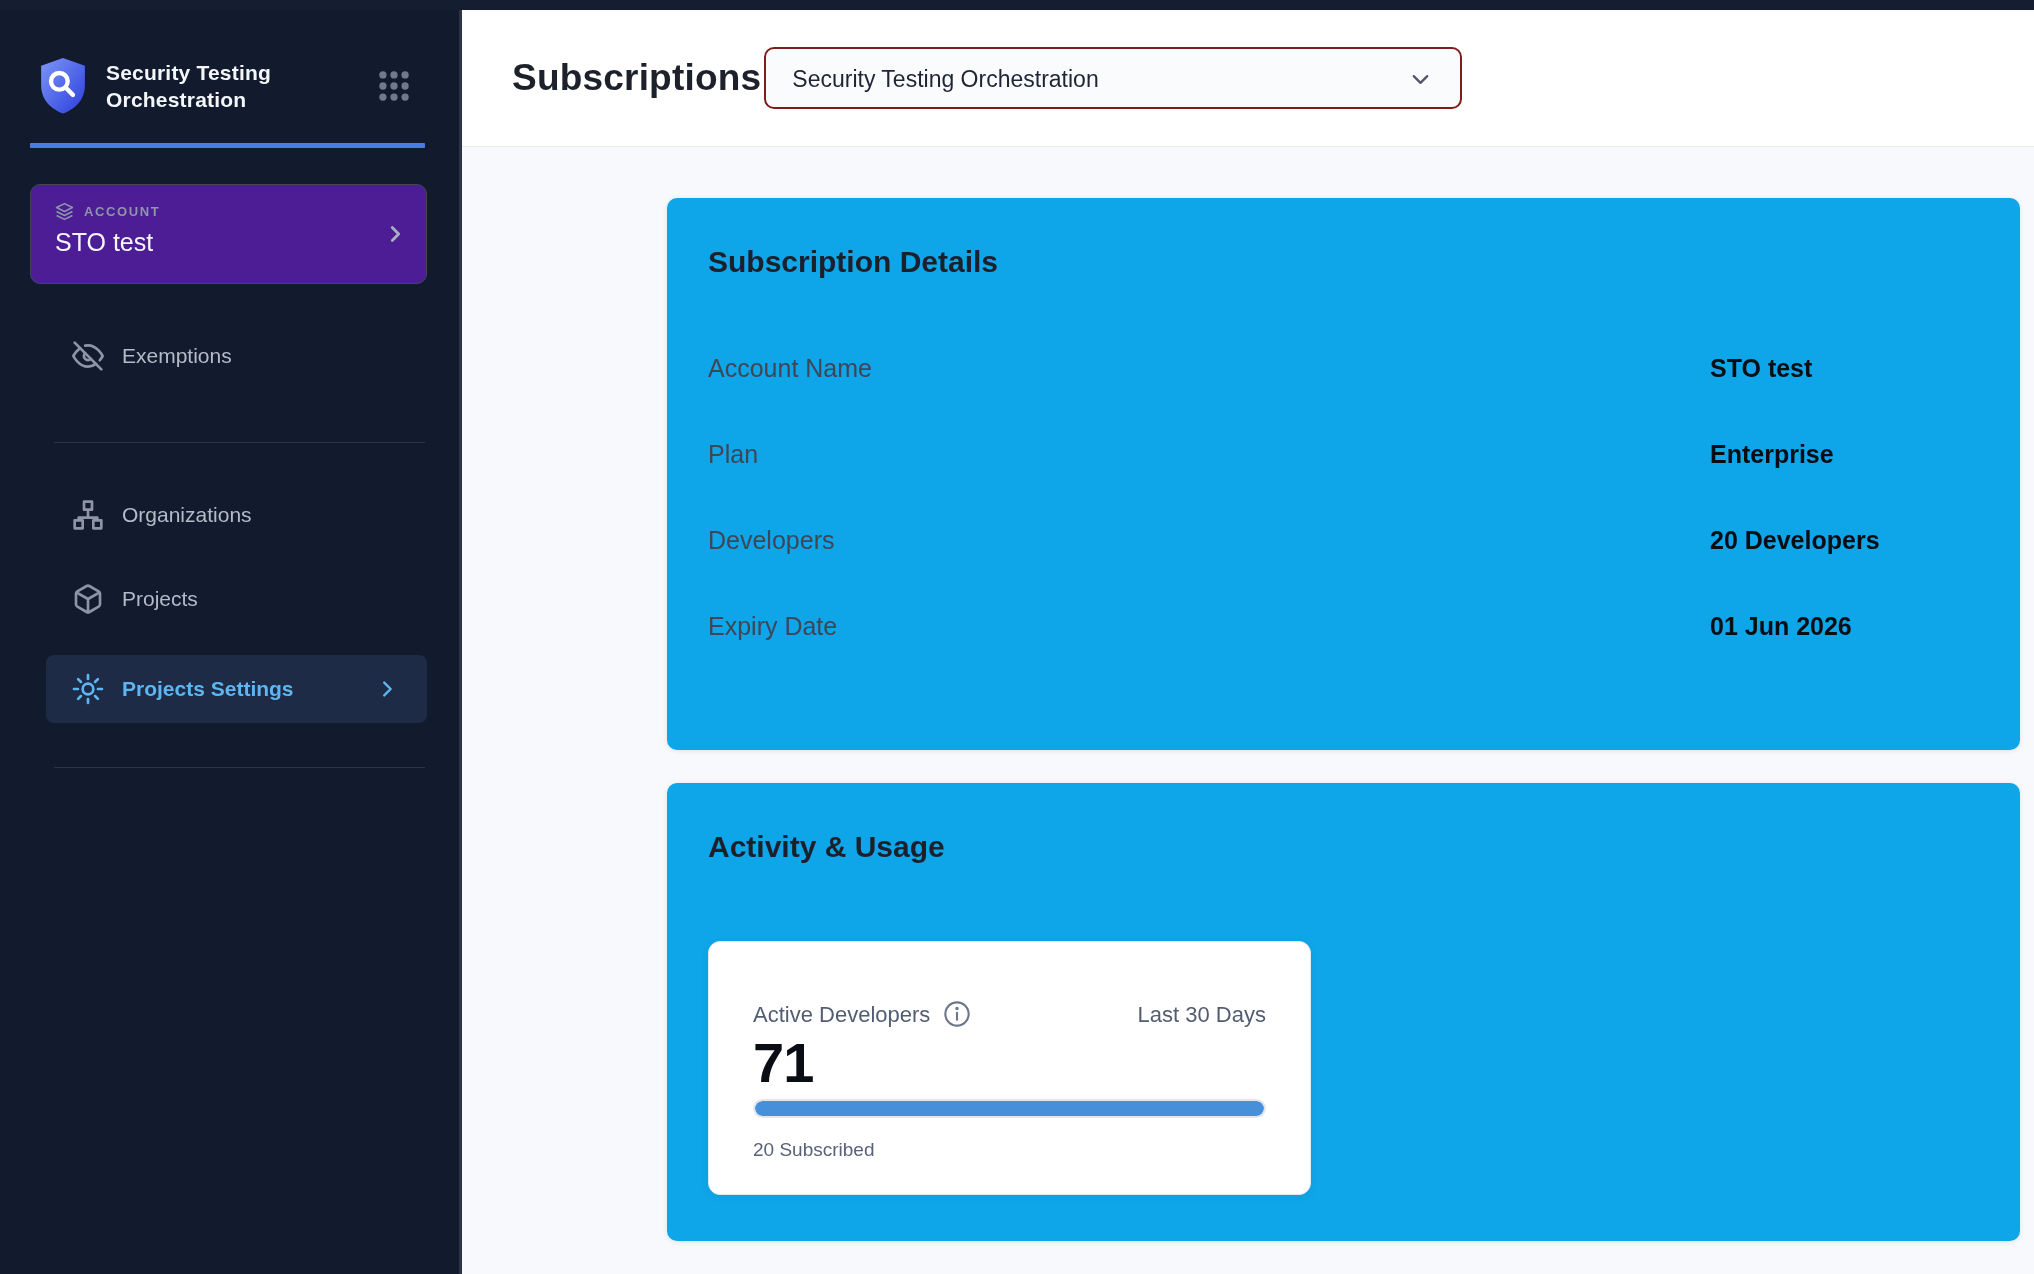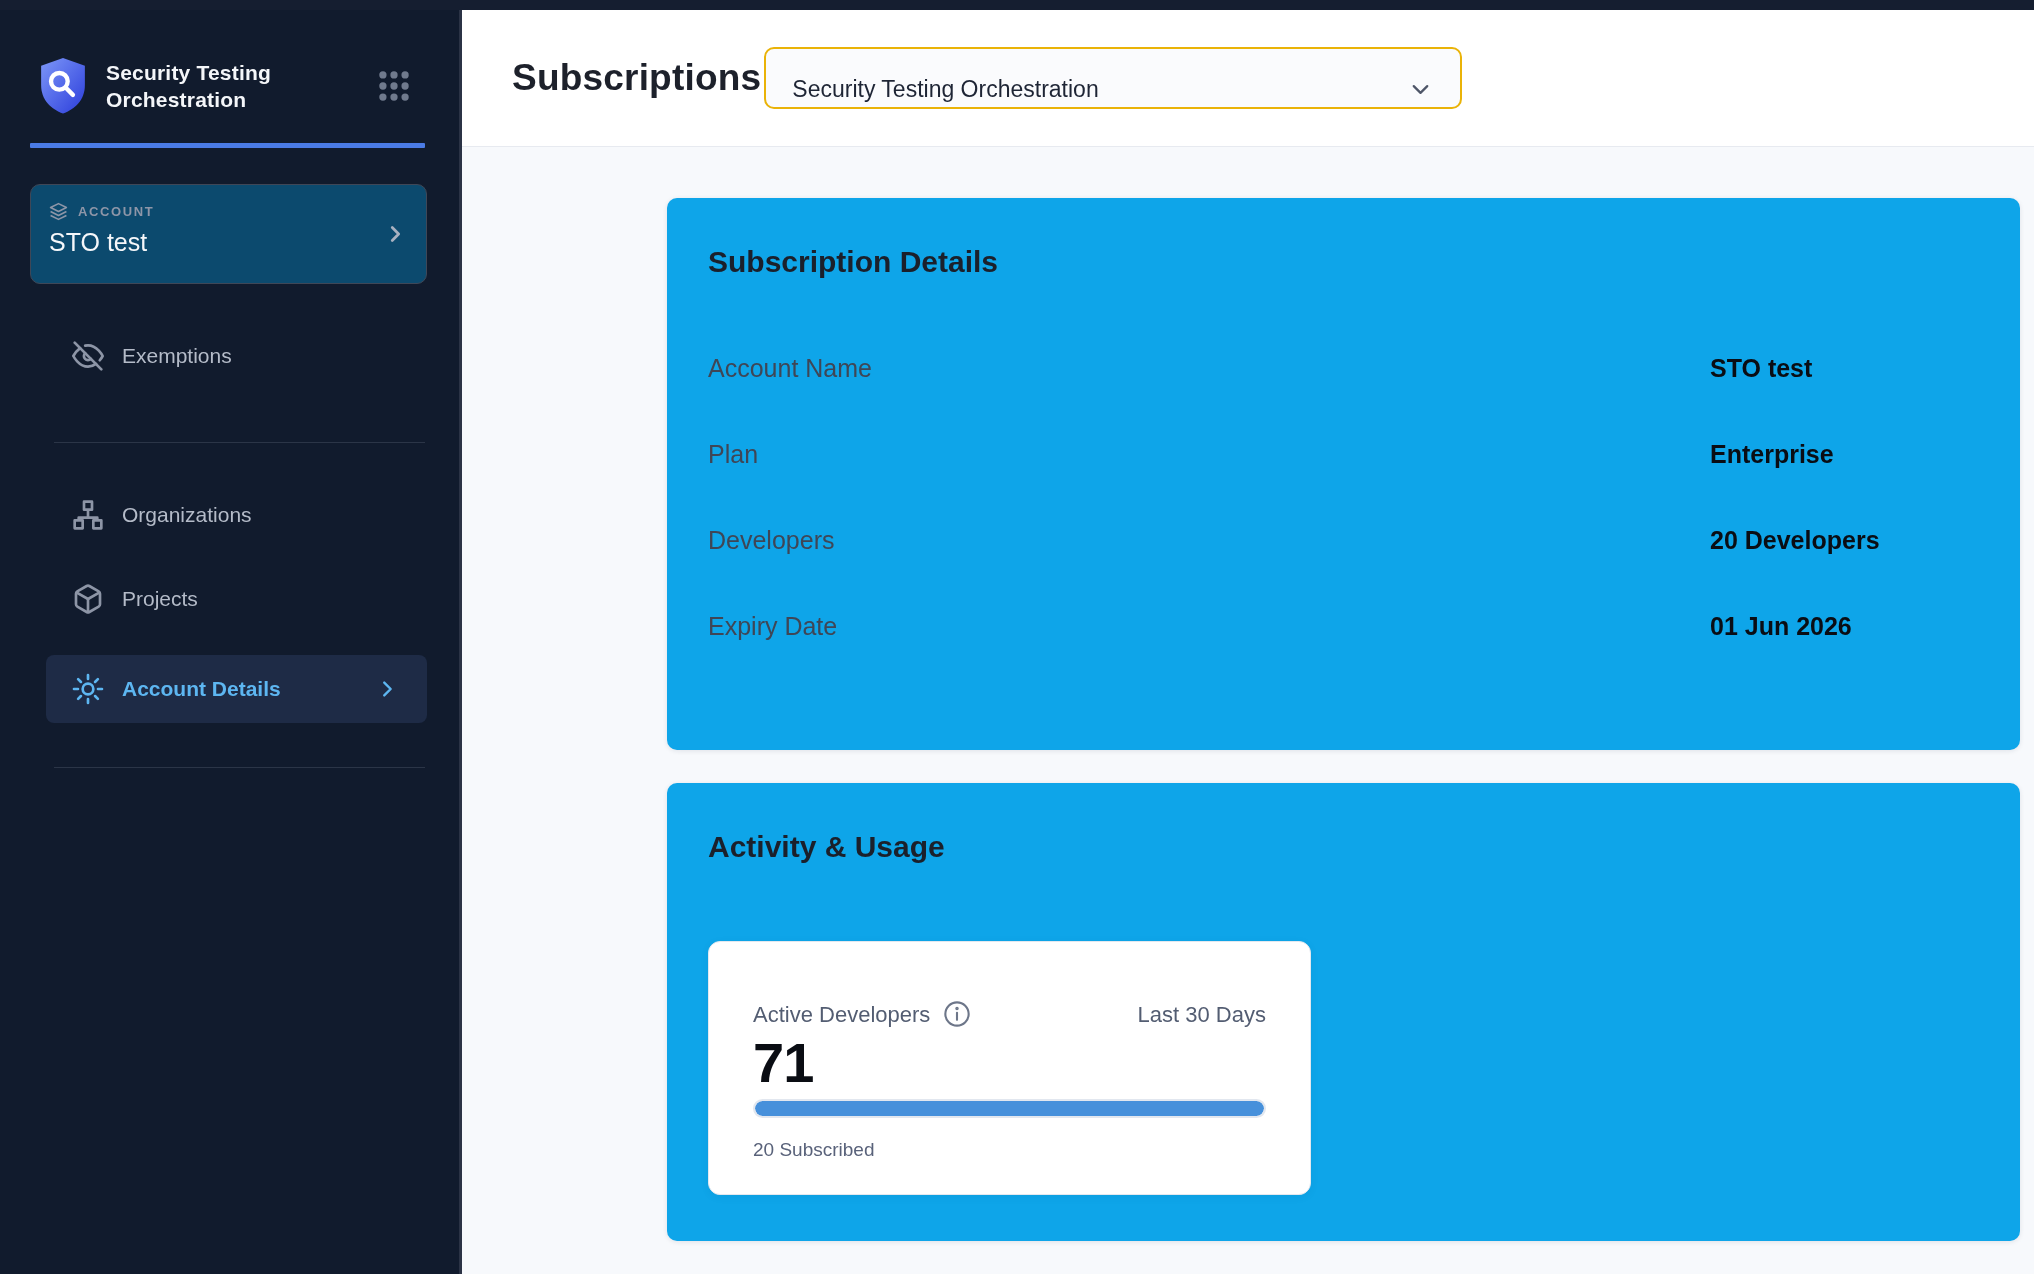--- a/index.html
+++ b/index.html
@@ -14,22 +14,22 @@
   .sidebar { width:462px; height:100%; background:#111b2d; flex:0 0 462px;
              border-right:3px solid #2b3345; position:relative; }
   .logo-row { display:flex; align-items:center; padding:46px 46px 0 38px; }
   .logo-shield { width:50px; height:60px; flex:0 0 50px; }
   .product-title { margin-left:18px; color:#f4f6f9; font-size:21px; line-height:27px;
                    font-weight:700; letter-spacing:.2px; }
   .grid-icon { margin-left:auto; width:38px; height:38px; color:#707a8d; cursor:pointer; }
   .blue-line { height:5px; background:#4b7be5; margin:27px 34px 0 30px; border-radius:1px; }
 
   .account-card { margin:36px 32px 0 30px; height:100px; border:1px solid #3f4757;
-                  border-radius:10px; padding:17px 18px; position:relative; cursor:pointer;
-                  background:#0c4a6e; }
+                  border-radius:10px; padding:17px 24px; position:relative; cursor:pointer;
+                  background:#4c1d95; }
   .account-label-row { display:flex; align-items:center; gap:10px; color:#8e96a8; }
   .account-label-row svg { width:19px; height:19px; }
   .account-label { font-size:13px; font-weight:700; letter-spacing:1.6px; }
   .account-name { margin-top:7px; font-size:25px; color:#f5f7fa; font-weight:400; }
   .account-chevron { position:absolute; right:20px; top:50%; transform:translateY(-50%);
                      width:22px; height:22px; color:#a9b1c0; }
 
   .nav { margin-top:44px;padding-left:20px; }
   .nav-item { display:flex; align-items:center; gap:18px; height:56px;
               padding:0 26px 0 52px; color:#b4bbc8; font-size:21px; cursor:pointer;
@@ -40,23 +40,23 @@
                      height:68px; padding:0 24px 0 26px; color:#5db6f1; font-weight:700; }
   .nav-item.active svg { color:#5db6f1; }
   .nav-item.active .nav-chevron { margin-left:auto; width:22px; height:22px; color:#5db6f1; }
   .nav-divider-bottom { height:1px; background:#2b3547; margin:44px 34px 0 34px; }
 
   
   .main { flex:1; display:flex; flex-direction:column; min-width:0; }
   .header { height:137px; background:#ffffff; display:flex; align-items:center;
             padding-left:50px; border-bottom:1px solid #e7eaf0; flex:0 0 137px; }
   .page-title { font-size:37px; font-weight:700; color:#1d212b; letter-spacing:.2px; }
-  .module-selector { margin-left:3px; width:698px; height:62px; border:2px solid #eab308;
-            border-radius:10px; background:#fafbfd; display:flex; align-items:flex-end;
-            padding:4px 26px; cursor:pointer; }
+  .module-selector { margin-left:3px; width:698px; height:62px; border:2px solid #7f1d1d;
+            border-radius:10px; background:#fafbfd; display:flex; align-items:flex-start;
+            padding:17px 26px; cursor:pointer; }
   .module-selector-value { font-size:23px; font-weight:500; color:#1e2535; }
   .module-selector .chevron-down { margin-left:auto; width:27px; height:27px; color:#4e5668; }
 
   .content { flex:1; background:#f7f9fc; padding-top:51px; overflow:hidden; }
   .card { background:#0ea5e9; border-radius:10px; margin:0 14px 0 205px;
           box-shadow:0 1px 5px rgba(20,30,55,.10); }
   .card-subscription { height:552px; padding:44px 0 0 41px; }
   .card-title { font-size:30px; font-weight:600; color:#1b202b; line-height:40px; }
   .detail-rows { margin-top:70px; }
   .detail-row { display:grid; grid-template-columns:1002px 1fr; margin-bottom:54px;
@@ -165,21 +165,21 @@
           <line x1="12" y1="22.08" x2="12" y2="12"></line>
         </svg>
         <span>Projects</span>
       </div>
 
       <div class="nav-item active">
         <svg viewBox="0 0 24 24" fill="none" stroke="currentColor" stroke-width="2" stroke-linecap="round">
           <circle cx="12" cy="12" r="4"></circle>
           <path d="M12 1.5v3 M12 19.5v3 M1.5 12h3 M19.5 12h3 M4.6 4.6l2.1 2.1 M17.3 17.3l2.1 2.1 M19.4 4.6l-2.1 2.1 M6.7 17.3l-2.1 2.1"></path>
         </svg>
-        <span>Account Details</span>
+        <span>Projects Settings</span>
         <svg class="nav-chevron" viewBox="0 0 24 24" fill="none" stroke="currentColor" stroke-width="2.6" stroke-linecap="round" stroke-linejoin="round">
           <polyline points="9 5 16 12 9 19"></polyline>
         </svg>
       </div>
 
       <div class="nav-divider-bottom"></div>
     </nav>
   </aside>
 
   <div class="main">

